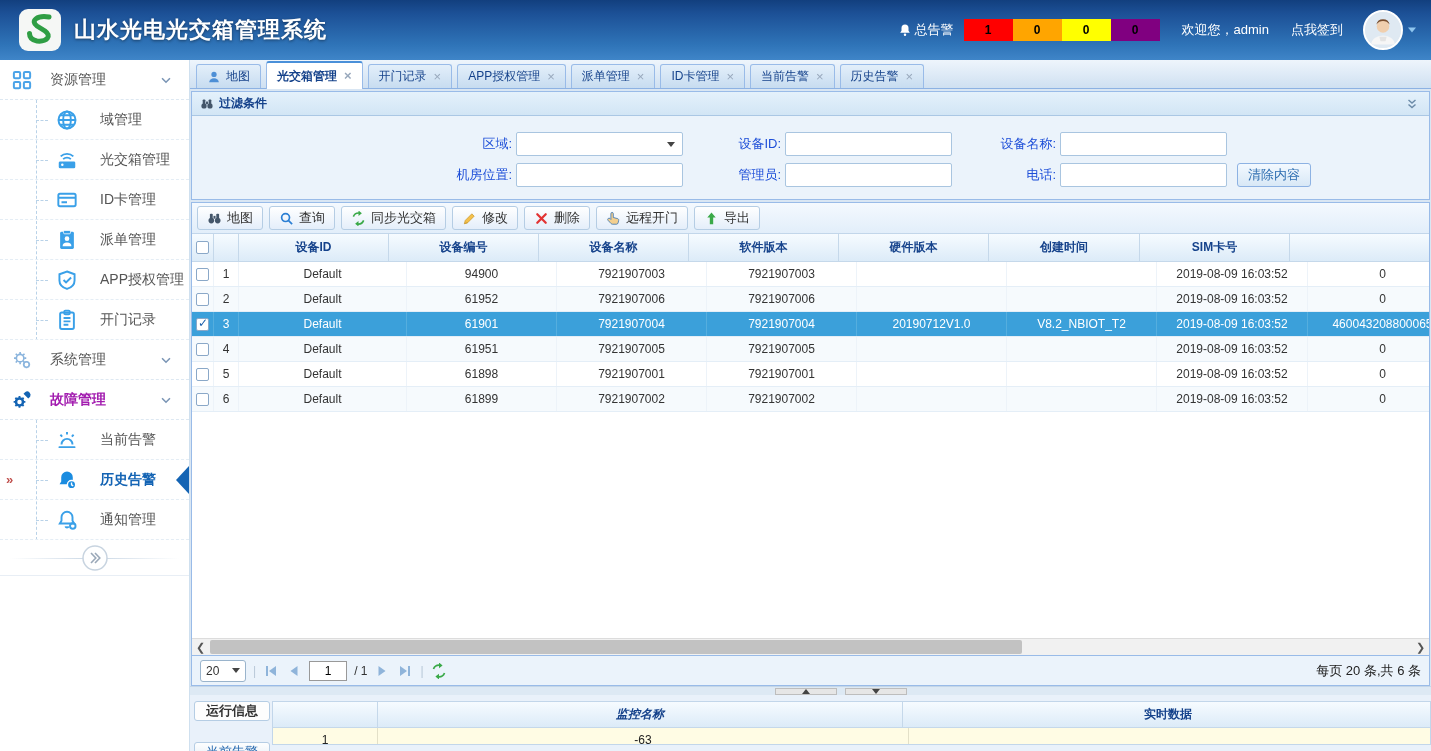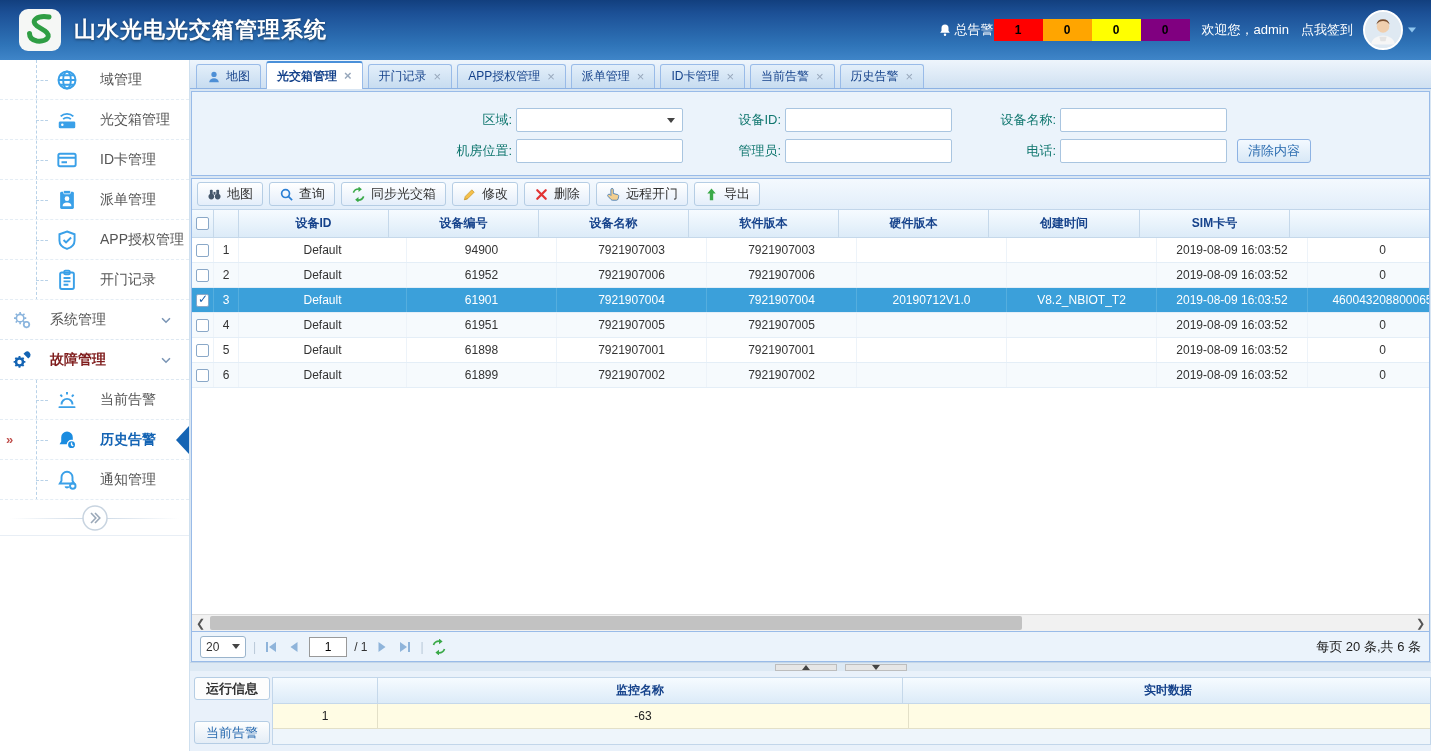--- a/index.html
+++ b/index.html
@@ -2,38 +2,38 @@
 <html><head>
 <meta charset="utf-8">
 <style>
   * { margin:0; padding:0; box-sizing:border-box; }
   html,body { width:1431px; height:751px; overflow:hidden; font-family:"Liberation Sans","DejaVu Sans",sans-serif; font-size:12px; color:#333; background:#dfe9f5; }
 
   
   .hdr { height:60px; background:linear-gradient(180deg,#123f7e 0%,#1c5096 22%,#2f74b8 75%,#3f85c8 100%); display:flex; align-items:center; position:relative; }
   .logo { width:44px; height:44px; margin-left:18px; }
   .title { color:#fff; font-size:22px; font-weight:bold; margin-left:12px; letter-spacing:1px; text-shadow:0 1px 3px rgba(0,0,0,.45); }
-  .hdr-right { position:absolute; right:14px; top:0; height:60px; display:flex; align-items:center; gap:0; }
+  .hdr-right { position:absolute; right:14px; top:0; height:60px; display:flex; align-items:center; gap:10px; }
   .alarm-lbl { color:#fff; display:flex; align-items:center; gap:3px; font-size:13px; }
   .badges { display:flex; }
   .badge { width:49px; height:22px; display:inline-flex; align-items:center; justify-content:center; color:#000; font-weight:bold; font-size:12px; }
   .welcome,.signin { color:#fff; font-size:13px; margin-left:12px; cursor:pointer; }
   .avatar-wrap { display:flex; align-items:center; margin-left:10px; gap:4px; }
   .avatar { width:40px; height:40px; border-radius:50%; border:2px solid #fff; overflow:hidden; background:#dfe9f2; }
 
   
   .layout { display:flex; height:691px; }
 
   
   .sidebar { width:190px; background:#fff; border-right:1px solid #cfe0ef; position:relative; flex:none; }
   .side-row { height:40px; display:flex; align-items:center; border-bottom:1px dashed #dde8f2; position:relative; cursor:pointer; }
   .side-row .gicon { width:20px; height:20px; margin-left:12px; flex:none; }
   .side-row .glabel { margin-left:18px; font-size:14px; color:#555; }
   .side-row .chev { position:absolute; right:16px; width:14px; height:14px; }
-  .side-row.boldblue .glabel { color:#7f1d1d; font-weight:bold; }
+  .side-row.boldblue .glabel { color:#a21caf; font-weight:bold; }
   .side-child { height:40px; display:flex; align-items:center; border-bottom:1px dashed #e4edf5; position:relative; cursor:pointer; }
   .side-child .tree-h { position:absolute; left:36px; top:50%; width:12px; border-top:1px dashed #b9d2e8; }
   .side-child .cicon { width:22px; height:22px; margin-left:56px; flex:none; }
   .side-child .clabel { margin-left:22px; font-size:14px; color:#555; }
   .side-child.active .clabel { color:#1464b4; font-weight:bold; }
   .side-child .mark { position:absolute; left:6px; color:#c0504d; font-weight:bold; font-size:13px; }
   .side-child .flag { position:absolute; right:0; width:0; height:0; border-right:13px solid #1464b4; border-top:14px solid transparent; border-bottom:14px solid transparent; }
   .tree-v { position:absolute; left:36px; top:0; bottom:0; border-left:1px dashed #b9d2e8; }
   .children { position:relative; }
   .collapse-row { height:36px; position:relative; display:flex; align-items:center; justify-content:center; border-bottom:1px solid #e8eef5; }
@@ -50,21 +50,21 @@
   .tab.active { height:28px; background:#fff; font-weight:bold; margin-bottom:-1px; border-top:2px solid #4a90d9; }
   .tclose { color:#98a8bc; font-size:13px; margin-left:2px; cursor:pointer; line-height:10px; }
 
   
   .fpanel { margin:2px 1px 0; border:1px solid #99bbe8; background:#ebf3fb; flex:none; }
   .fhead { height:24px; background:linear-gradient(180deg,#e4f1fb,#d2e5f5); border-bottom:1px solid #aac7e4; display:flex; align-items:center; padding:0 8px; color:#15428b; font-weight:bold; position:relative; }
   .fhead .hicon { width:14px; height:14px; margin-right:5px; }
   .fhead .collapse-ic { position:absolute; right:10px; width:14px; height:14px; cursor:pointer; }
   .fbody { padding:9px 0 12px 232px; }
   .frow { display:flex; align-items:center; margin-top:7px; }
-  .flabel { text-align:right; font-size:13px; color:#0f766e; }
+  .flabel { text-align:right; font-size:13px; color:#1d4ed8; }
   .w88{width:88px;} .w64{width:64px;} .w70{width:70px;}
   .fctrl { width:167px; height:24px; border:1px solid #a9c5e0; border-radius:2px; background:#fff; margin-left:4px; font-size:12px; padding:0 5px; font-family:inherit; }
   .fsel { display:flex; align-items:center; justify-content:flex-end; cursor:pointer; }
   .fsel .selchev { width:0; height:0; border-left:4px solid transparent; border-right:4px solid transparent; border-top:5px solid #444; margin-right:2px; }
   .gap { width:34px; flex:none; }
   .fclear { height:24px; margin-left:10px; padding:0 10px; background:linear-gradient(180deg,#f3f9ff,#d8e8f6); border:1px solid #8db2e3; border-radius:3px; color:#2b6cb0; font-size:13px; cursor:pointer; font-family:inherit; }
 
   
   .gridpanel { margin:2px 1px 0; border:1px solid #99bbe8; background:#fff; display:flex; flex-direction:column; flex:none; }
   .toolbar { height:31px; background:linear-gradient(180deg,#f4f9fe,#e2eefa); border-bottom:1px solid #c2d6ea; display:flex; align-items:center; padding-left:5px; gap:6px; flex:none; }
@@ -155,20 +155,32 @@
       <span><svg width="10" height="8" viewBox="0 0 10 8">
             <path d="M1 1.5 L5 6.5 9 1.5 z" fill="#8fc6ef"></path>
           </svg></span>
     </span>
   </div>
 </div>
 
 <div class="layout">
 
   <div class="sidebar" id="sidebar">
+      <div class="side-row">
+        <span class="gicon"><svg viewBox="0 0 16 16" fill="none" stroke="#4aa3e8" stroke-width="1.6">
+            <rect x="1.5" y="1.5" width="5" height="5" rx="1"></rect>
+            <rect x="9.5" y="1.5" width="5" height="5" rx="1"></rect>
+            <rect x="1.5" y="9.5" width="5" height="5" rx="1"></rect>
+            <rect x="9.5" y="9.5" width="5" height="5" rx="1"></rect>
+          </svg></span>
+        <span class="glabel">资源管理</span>
+        <span class="chev"><svg viewBox="0 0 16 16" fill="none" stroke="#7a95b5" stroke-width="1.8">
+            <path d="M3.5 6 L8 10.5 12.5 6"></path>
+          </svg></span>
+      </div>
       <div class="children">
         <div class="tree-v"></div>
         <div class="side-child">
           <span class="tree-h"></span>
           <span class="cicon"><svg viewBox="0 0 16 16" fill="none" stroke="#3aa0e8" stroke-width="1.4">
               <circle cx="8" cy="8" r="6.2"></circle>
               <ellipse cx="8" cy="8" rx="2.8" ry="6.2"></ellipse>
               <path d="M1.8 8 h12.4 M2.8 4.5 h10.4 M2.8 11.5 h10.4"></path>
             </svg></span>
           <span class="clabel">域管理</span>
@@ -315,20 +327,37 @@
           <span class="tlabel">当前告警</span>
           <span class="tclose">×</span>
         </div>
         <div class="tab">
           <span class="tlabel">历史告警</span>
           <span class="tclose">×</span>
         </div>
       </div>
 
     <div class="fpanel">
+      <div class="fhead">
+        <span class="hicon">
+          <svg viewBox="0 0 16 16" fill="#44566a">
+              <circle cx="4.6" cy="10.2" r="3"></circle>
+              <circle cx="11.4" cy="10.2" r="3"></circle>
+              <rect x="3.1" y="2.8" width="3" height="5.4" rx="1"></rect>
+              <rect x="9.9" y="2.8" width="3" height="5.4" rx="1"></rect>
+              <rect x="6.9" y="5.2" width="2.2" height="3"></rect>
+            </svg>
+        </span>
+        <span>过滤条件</span>
+        <span class="collapse-ic">
+          <svg viewBox="0 0 16 16" fill="none" stroke="#6b8aa8" stroke-width="1.6">
+              <path d="M4 3.5 L8 7 12 3.5 M4 8.5 L8 12 12 8.5"></path>
+            </svg>
+        </span>
+      </div>
       <div class="fbody">
         <div class="frow">
           <span class="flabel w88">区域:</span>
           <div class="fctrl fsel">
               <span class="selchev"></span>
             </div>
           <span class="gap"></span>
           <span class="flabel w64">设备ID:</span>
           <input class="fctrl" style="">
           <span class="gap"></span>
@@ -546,21 +575,21 @@
     </div>
 
     <div class="bottom">
       <div class="btabs" id="btabs">
           <button class="btab active">运行信息</button>
           <button class="btab">当前告警</button>
         </div>
       <div class="btable" id="btable">
           <div class="b-head">
             <div class="bc" style="width: 105px;"></div>
-            <div class="bc" style="width: 525px;">监控名称</div>
+            <div class="bc" style="width: 525px; font-style: italic;">监控名称</div>
             <div class="bc" style="width: 531px;">实时数据</div>
           </div>
           <div class="b-row">
             <div class="bc" style="width: 105px;">1</div>
             <div class="bc" style="width: 531px;">-63</div>
           </div>
         </div>
     </div>
   </div>
 </div>

